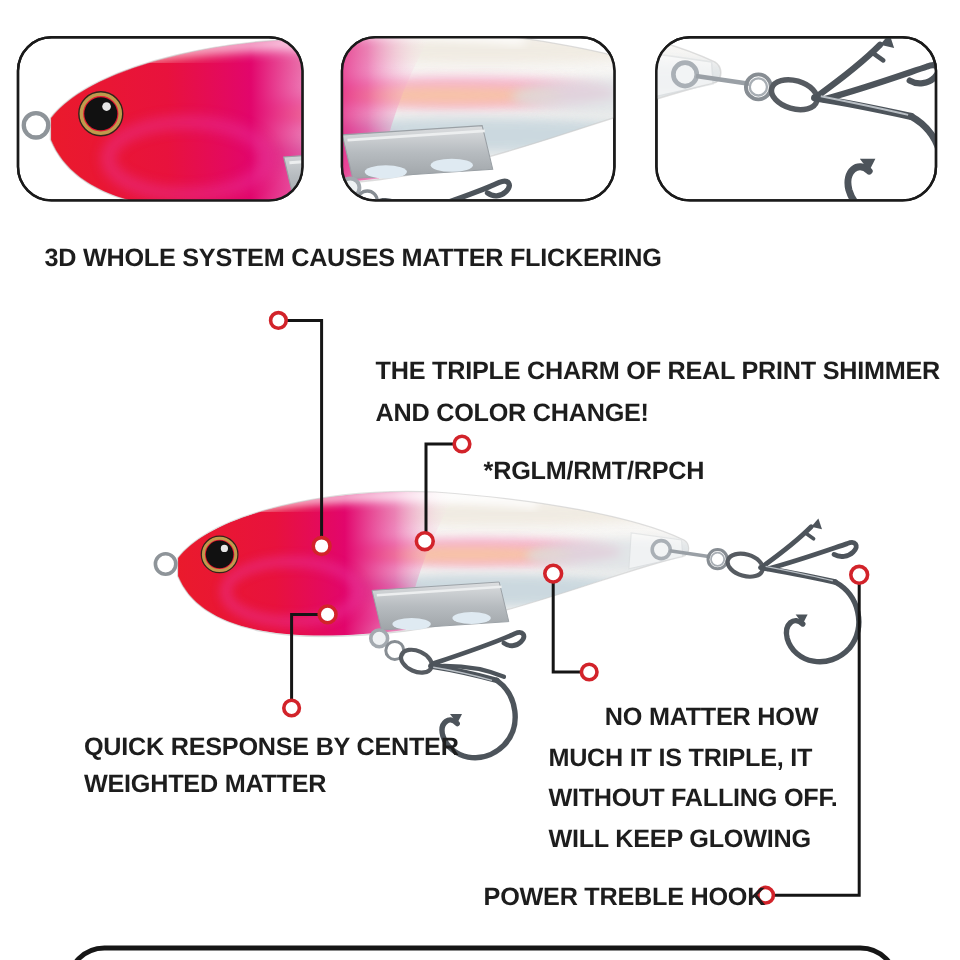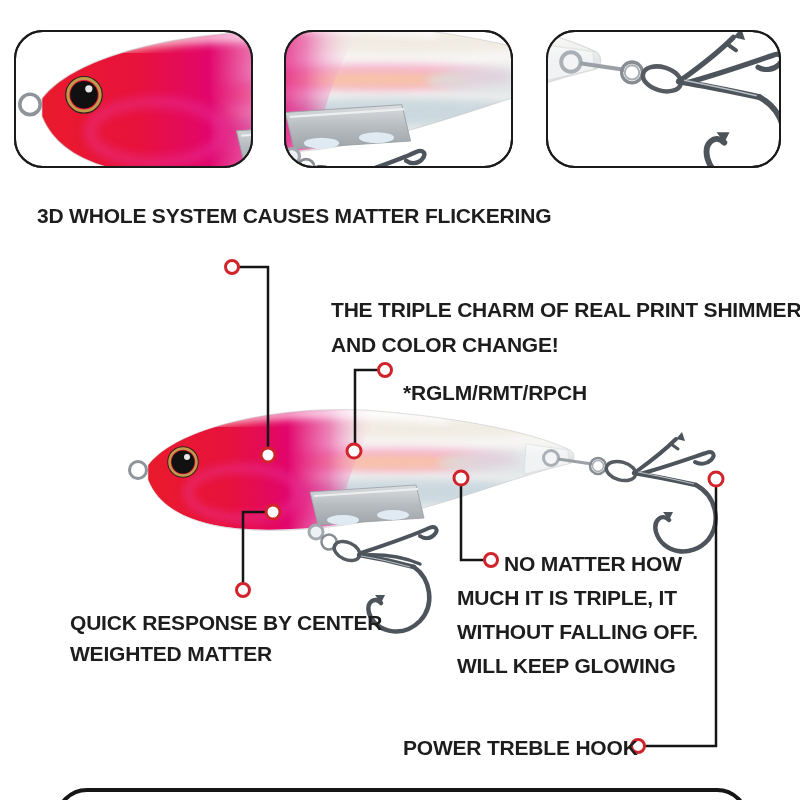--- a/index.html
+++ b/index.html
@@ -177,31 +177,31 @@
     <circle class="callout-ring" cx="638" cy="746" r="6.5"></circle>
   </g>
 
   <rect x="57" y="790" width="690" height="80" rx="30" fill="#ffffff" stroke="#161616" stroke-width="4"></rect>
 </svg>
 
 <div class="ann" style="left:37px;top:201px;line-height:30px;">
   <span class="ln">3D WHOLE SYSTEM CAUSES MATTER FLICKERING</span>
 </div>
 
-<div class="ann" style="left:313px;top:292px;line-height:35px;margin-left:18px;">
+<div class="ann" style="left:313px;top:292px;line-height:35px;">
   <span class="ln">THE TRIPLE CHARM OF REAL PRINT SHIMMER</span>
   <span class="ln">AND COLOR CHANGE!</span>
 </div>
 
 <div class="ann" style="left:403px;top:361px;margin-top:20px;">
   <span class="ln">*RGLM/RMT/RPCH</span>
 </div>
 
 <div class="ann" style="left:457px;top:547px;line-height:34px;">
-  <span class="ln" style="padding-left:47px;">NO MATTER HOW</span>
+  <span class="ln" style="padding-left:47px;margin-top:34px;">NO MATTER HOW</span>
   <span class="ln">MUCH IT IS TRIPLE, IT</span>
   <span class="ln">WITHOUT FALLING OFF.</span>
   <span class="ln">WILL KEEP GLOWING</span>
 </div>
 
 <div class="ann" style="left:70px;top:607px;line-height:31px;">
   <span class="ln">QUICK RESPONSE BY CENTER</span>
   <span class="ln">WEIGHTED MATTER</span>
 </div>
 

